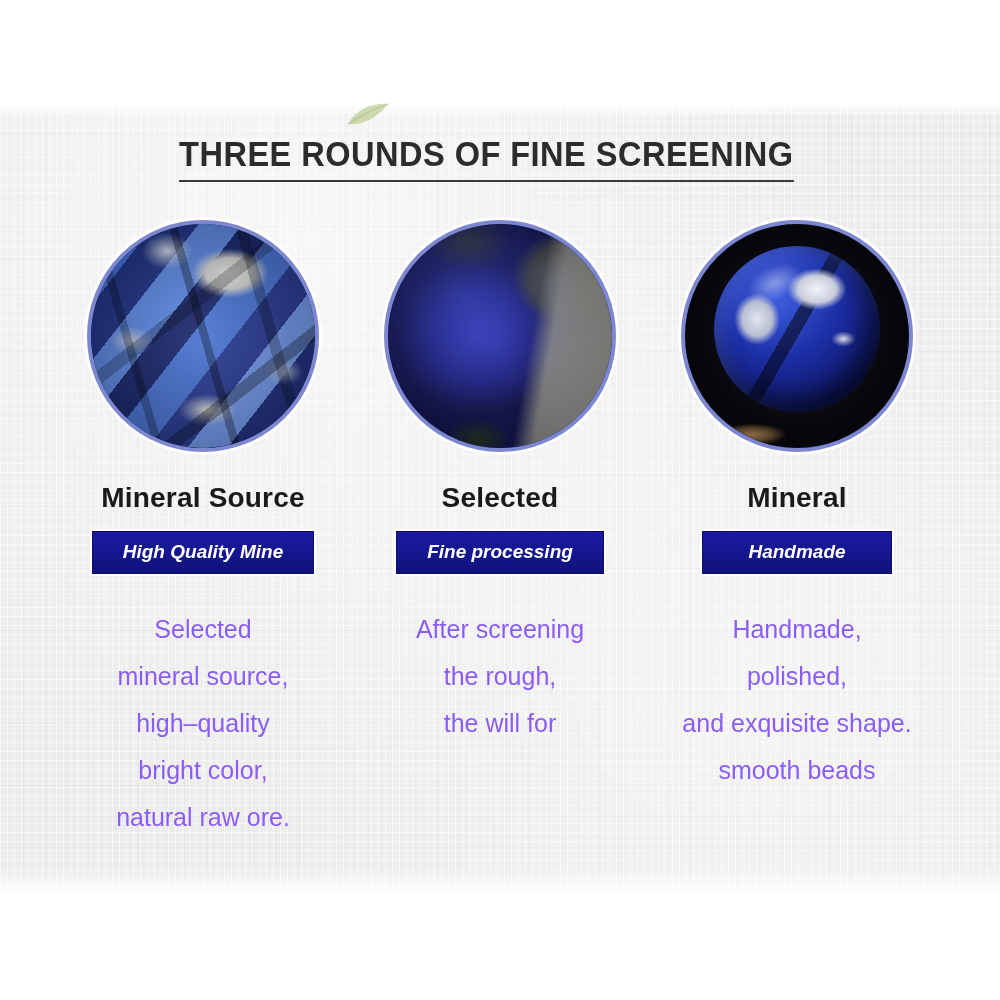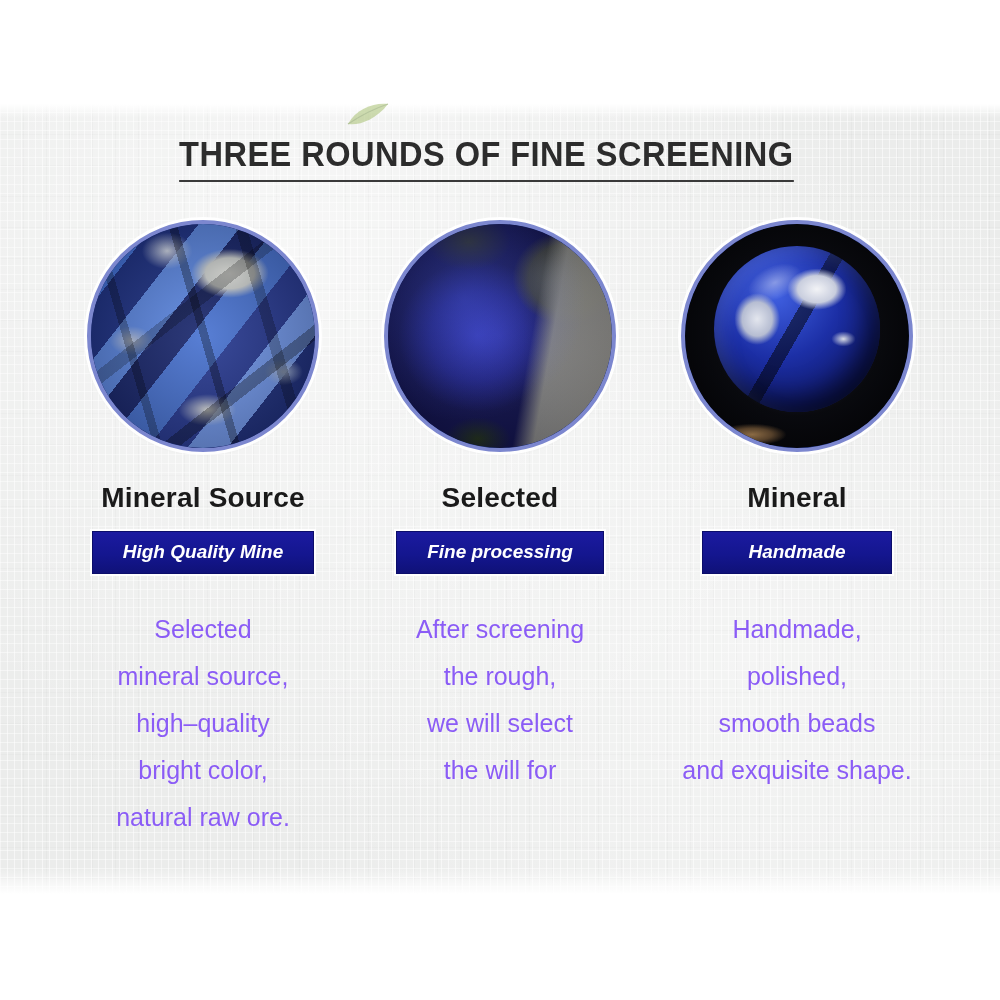--- a/index.html
+++ b/index.html
@@ -281,35 +281,34 @@
 
     <div class="col">
       <div class="circle">
         <div class="photo photo-rough"></div>
       </div>
       <div class="col-heading">Selected</div>
       <div class="badge">Fine processing</div>
       <div class="col-body">
         <div>After screening</div>
         <div>the rough,</div>
-        <div>we will select</div>
         <div>the will for</div>
       </div>
     </div>
 
     <div class="col">
       <div class="circle">
         <div class="photo photo-bead">
           <div class="bead"></div>
         </div>
       </div>
       <div class="col-heading">Mineral</div>
       <div class="badge">Handmade</div>
       <div class="col-body">
         <div>Handmade,</div>
         <div>polished,</div>
+        <div>and exquisite shape.</div>
         <div>smooth beads</div>
-        <div>and exquisite shape.</div>
       </div>
     </div>
 
   </div>
 </div>
 
 </body></html>

